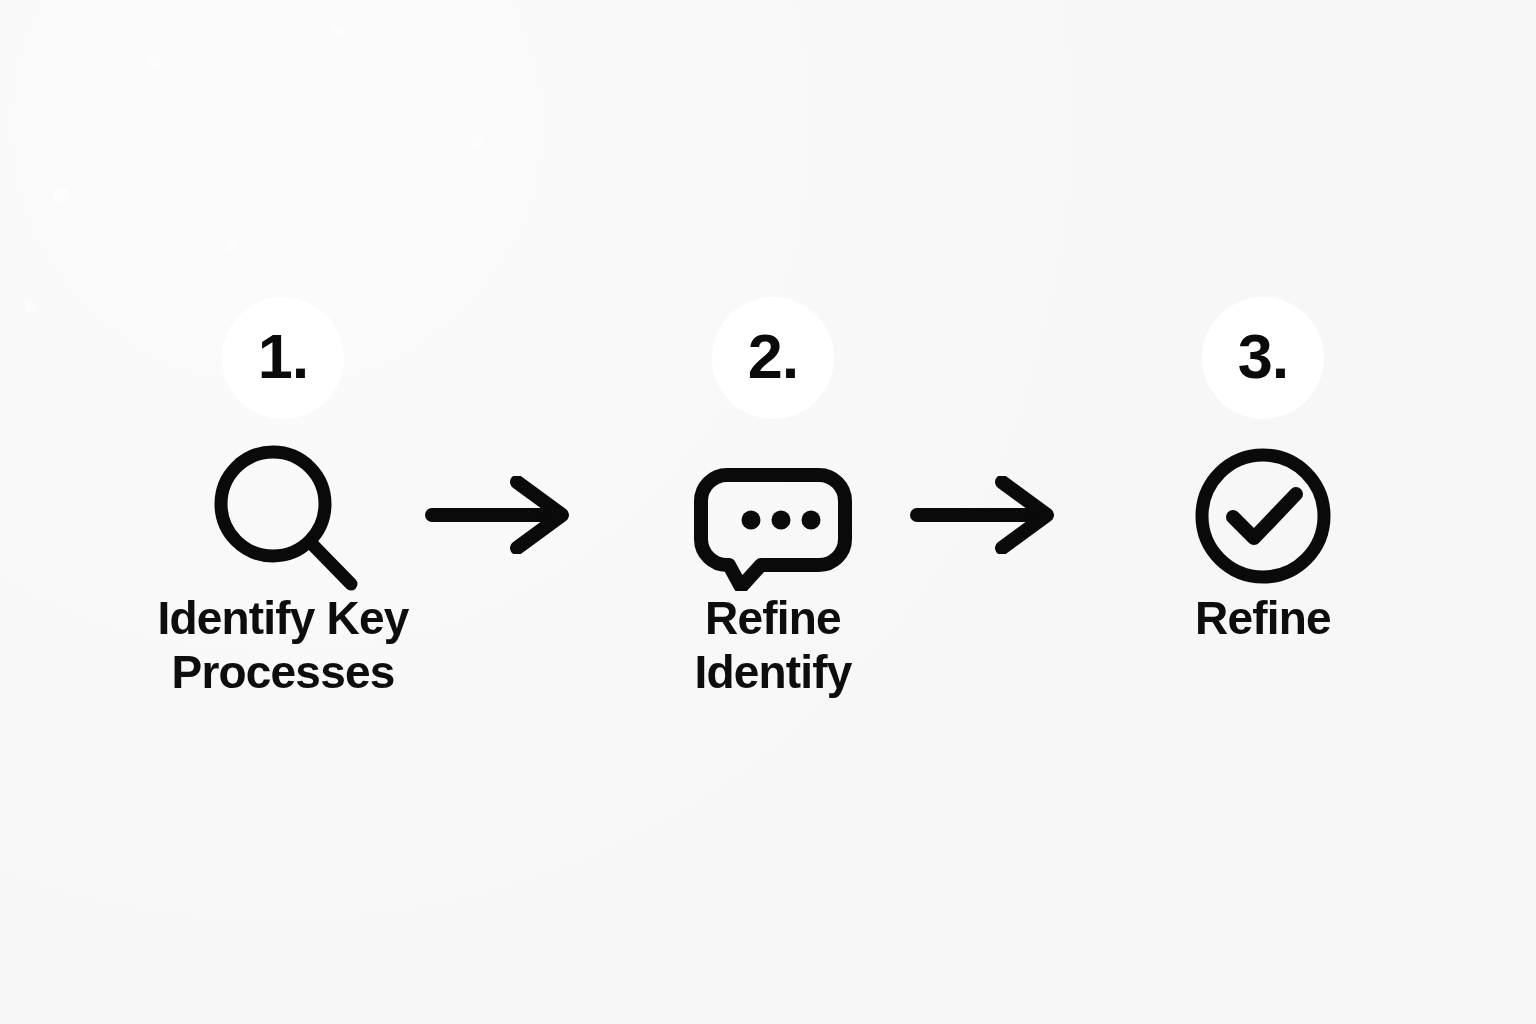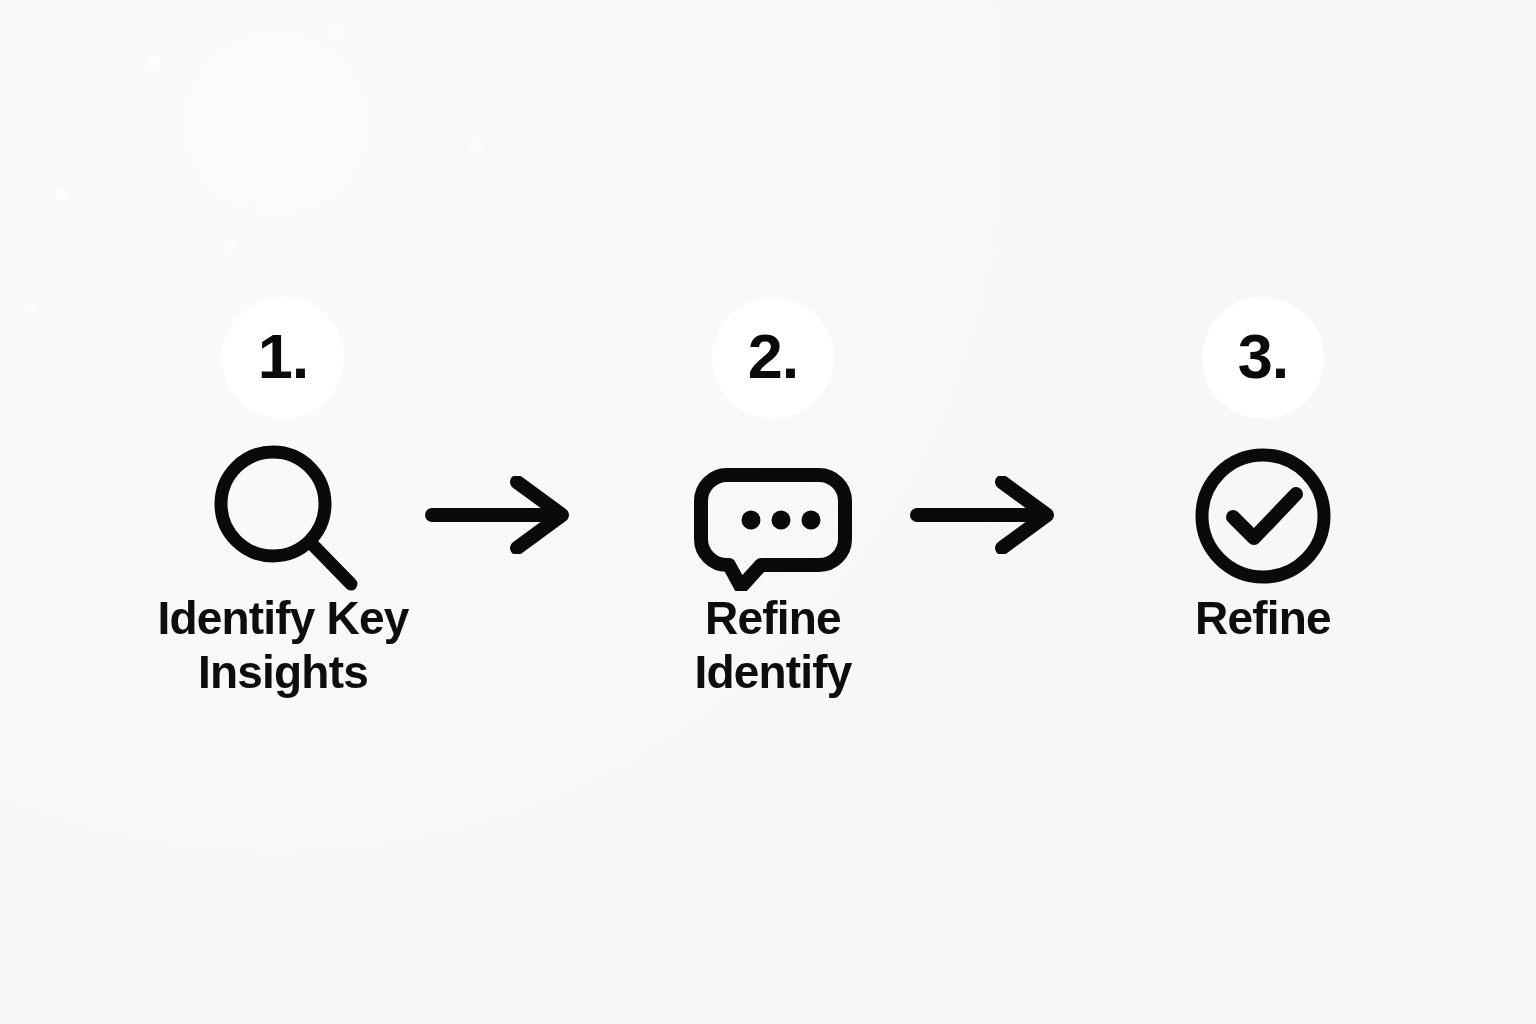--- a/index.html
+++ b/index.html
@@ -128,21 +128,21 @@
 
       <div class="icon-wrap">
         <svg width="160" height="150" viewBox="0 0 160 150">
           <circle cx="70" cy="63" r="52" fill="none" stroke="#0a0a0a" stroke-width="13"></circle>
           <line x1="107" y1="101" x2="148" y2="143" stroke="#0a0a0a" stroke-width="13" stroke-linecap="round"></line>
         </svg>
       </div>
 
       <div class="step-label">
         <span class="ln">Identify Key</span>
-        <span class="ln">Insights</span>
+        <span class="ln">Processes</span>
       </div>
     </div>
 
     <div class="arrow arrow-1">
       <svg width="152" height="78" viewBox="0 0 152 78">
         <line x1="8" y1="39" x2="134" y2="39" stroke="#0a0a0a" stroke-width="14" stroke-linecap="round"></line>
         <polyline points="93,6 138,39 93,72" fill="none" stroke="#0a0a0a" stroke-width="14" stroke-linecap="round" stroke-linejoin="round"></polyline>
       </svg>
     </div>
 

